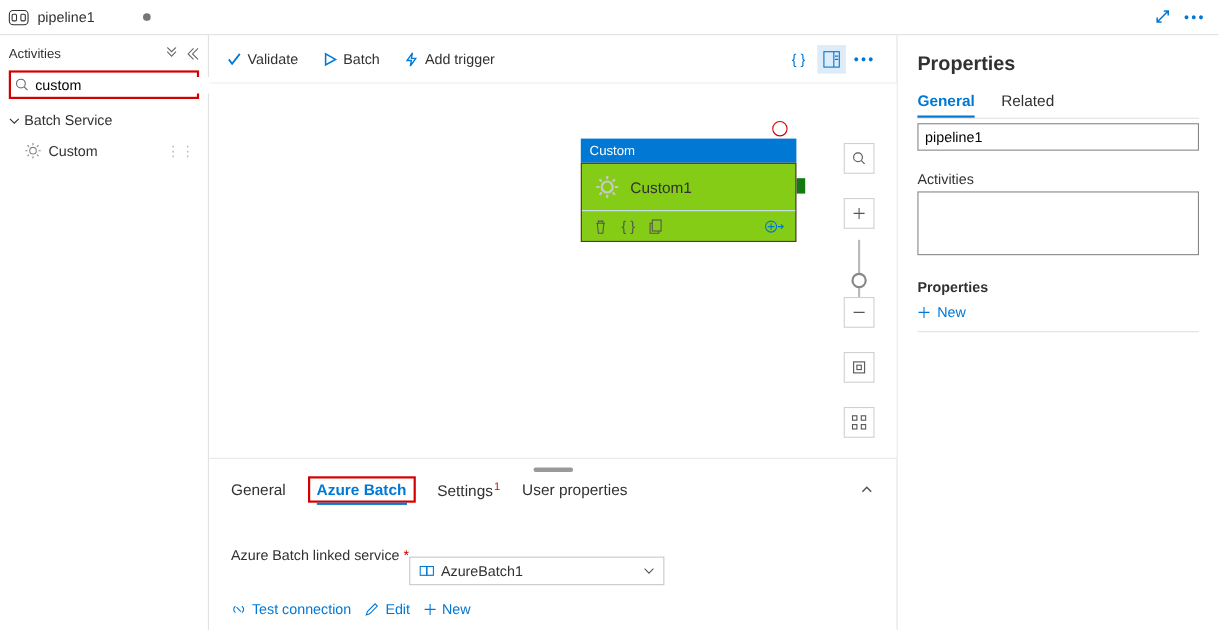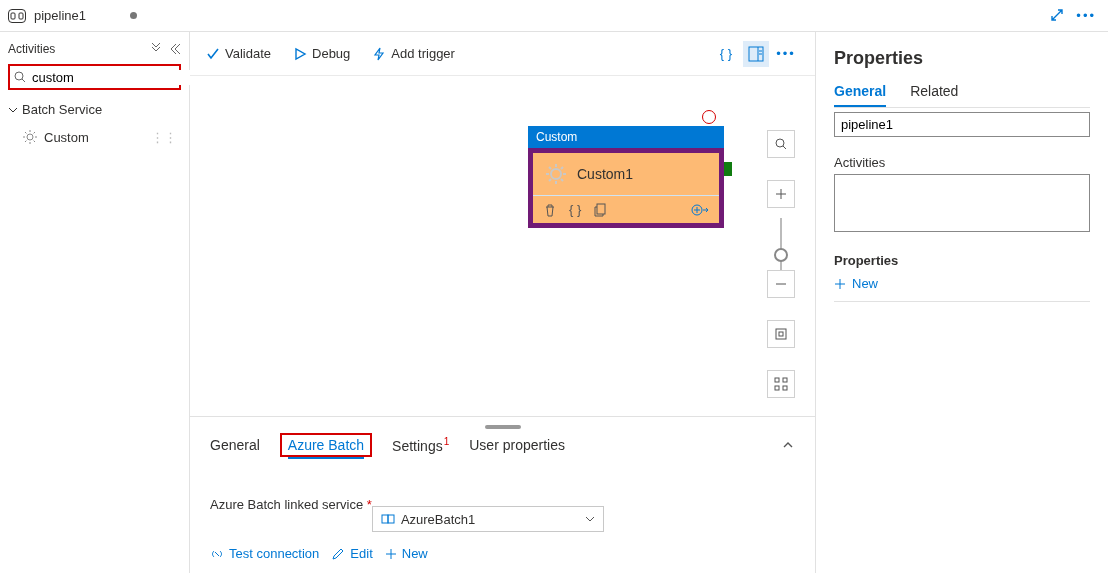--- a/index.html
+++ b/index.html
@@ -23,37 +23,37 @@
   
   .center { flex:1; display:flex; flex-direction:column; border-right:1px solid #e1e1e1; position:relative;}
   .toolbar { display:flex; align-items:center; gap:22px; padding:0 16px; height:44px; border-bottom:1px solid #eaeaea;}
   .toolbar .tb { display:flex; align-items:center; gap:5px; color:#323130;}
   .toolbar-right { margin-left:auto; display:flex; align-items:center; gap:4px;}
   .code-ic  { width:26px; height:26px; display:flex; align-items:center; justify-content:center; color:#0078d4;}
   .code-sel { background:#deecf9; }
   .canvas { flex:1; position:relative; background:#fff; }
   .node { position:absolute; left:338px; top:50px; width:196px; }
   .node-header { background:#0078d4; color:#fff; font-size:12px; padding:4px 8px;}
-  .node-body { border:5px solid #701a75; background:#fdba74; }
+  .node-body { border:1px solid #701a75; background:#84cc16; }
   .node-body-row { display:flex; align-items:center; gap:8px; padding:8px 10px; font-size:14px;}
   .gear-big { color:#c8c8c8;}
   .node-footer { display:flex; align-items:center; gap:12px; padding:6px 10px; border-top:1px solid #cfe4f4; color:#555; font-size:13px;}
   .node-footer .spacer { flex:1; }
   .bubble { position:absolute; left:512px; top:34px; width:14px; height:14px; border:1.5px solid #d40000; border-radius:50%; background:#fff;}
   .connector { position:absolute; left:534px; top:86px; width:8px; height:14px; background:#107c10;}
   .ctl-col { position:absolute; right:20px; top:54px; display:flex; flex-direction:column; gap:8px; align-items:center;}
   .cbtn { width:28px; height:28px; border:1px solid #d0d0d0; background:#fff; display:flex; align-items:center; justify-content:center; color:#555;}
   .slider-line { width:2px; height:56px; background:#bbb; margin:2px 0;}
   .slider-knob { width:14px; height:14px; border:2px solid #888; border-radius:50%; background:#fff; margin-top:-36px;}
   
   .bottom { border-top:1px solid #e1e1e1; padding:8px 20px 12px; }
   .handlebar { width:36px; height:4px; background:#999; border-radius:2px; margin:0 auto 4px;}
   .btabs { display:flex; gap:20px; align-items:center; font-size:14px;}
   .btabhi { border:2px solid #d40000; padding:2px 6px;}
-  .btab-active { color:#0078d4; font-weight:400; position:relative;}
+  .btab-active { color:#0078d4; font-weight:700; position:relative;}
   .btab-active::after { content:""; position:absolute; left:0; right:0; bottom:-6px; height:2px; background:#0078d4;}
   .sup1 { color:#d40000; font-size:10px; margin-left:1px; vertical-align:super;}
   .btabs .coll { margin-left:auto; color:#555;}
   .form-row { display:flex; align-items:center; margin-top:20px; font-size:13px;}
   .form-row .req { color:#d40000;}
   .dd { display:flex; align-items:center; gap:6px; border:1px solid #c8c8c8; padding:3px 8px; width:232px; color:#0078d4; height:26px;margin-top:29px;}
   .dd .txt { color:#323130; }
   .dd .chev { margin-left:auto; color:#555;}
   .link-row { display:flex; gap:12px; margin-top:14px; color:#0078d4; font-size:13px;}
   .link-row .lnk { display:flex; align-items:center; gap:5px;}
@@ -142,21 +142,21 @@
         <div class="tb">
           <svg width="14" height="14">
               <path d="M2 7l3 4 7-9" stroke="#0078d4" fill="none" stroke-width="1.6"></path>
             </svg>
           <span>Validate</span>
         </div>
         <div class="tb">
           <svg width="14" height="14">
               <path d="M3 2v10l9-5z" fill="none" stroke="#0078d4" stroke-width="1.4"></path>
             </svg>
-          <span>Debug</span>
+          <span>Batch</span>
         </div>
         <div class="tb">
           <svg width="14" height="14">
               <path d="M8 1L3 8h4l-1 5 5-7H7z" fill="none" stroke="#0078d4" stroke-width="1.2"></path>
             </svg>
           <span>Add trigger</span>
         </div>
         <div class="toolbar-right">
           <span class="code-ic">{ }</span>
           <span class="code-ic code-sel">

